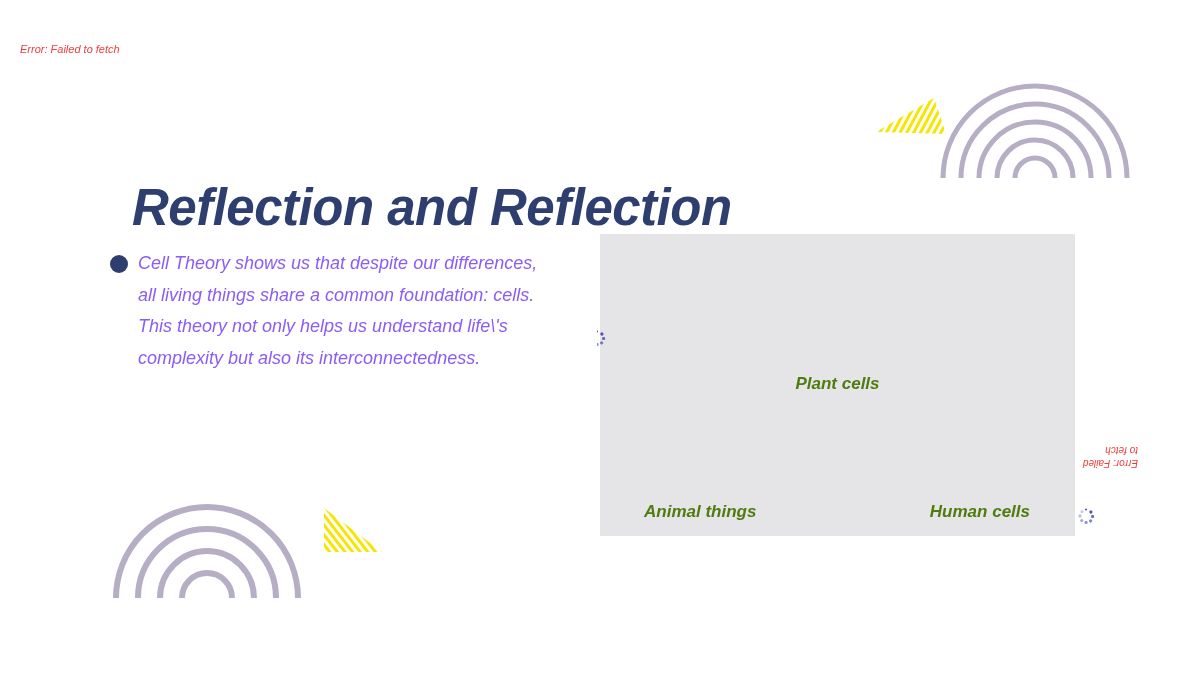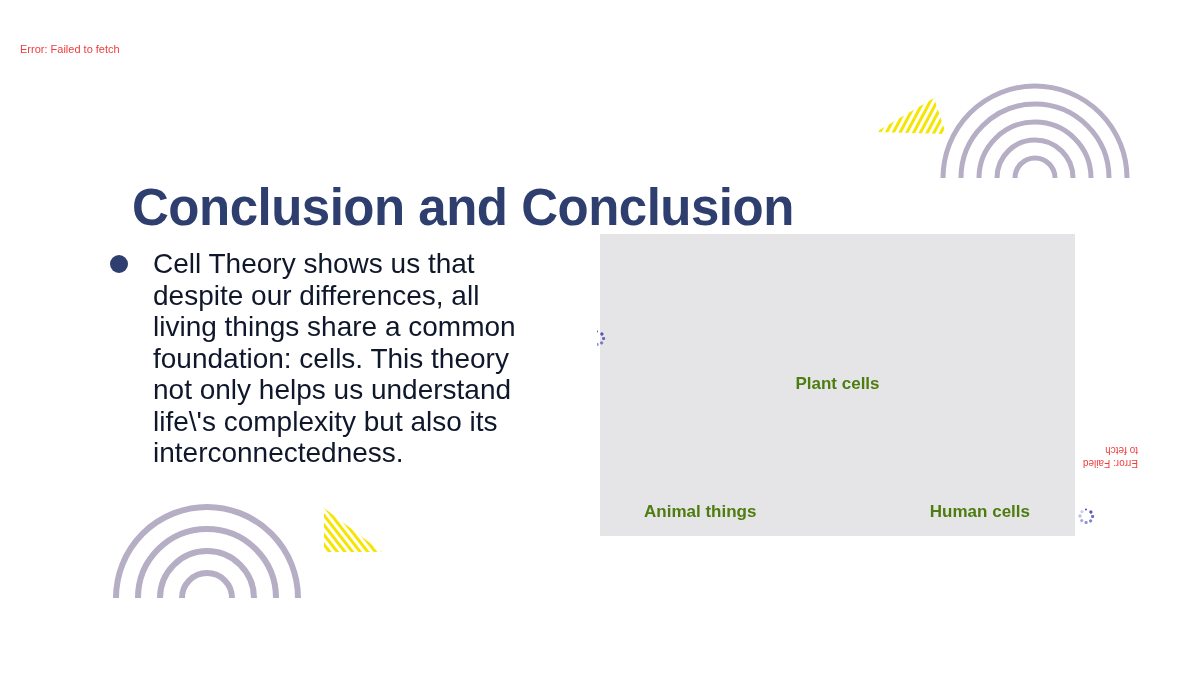--- a/index.html
+++ b/index.html
@@ -10,20 +10,21 @@
   }
   body {
     font-family: "Liberation Sans", sans-serif;
   }
   #slide {
     position: relative;
     width: 1152px;
     height: 675px;
     background: #ffffff;
     overflow: hidden;
+    font-style: italic;
   }
 
   
   .error-top {
     position: absolute;
     left: 20px;
     top: 42px;
     font-size: 11px;
     line-height: 14px;
     color: #f03c3c;
@@ -55,24 +56,24 @@
   }
   .bullet-dot {
     flex: 0 0 auto;
     width: 18px;
     height: 18px;
     border-radius: 50%;
     background: #2e3f6f;
     margin-top: 7px;
   }
   .bullet-text {
-    margin-left: 25px;
-    font-size: 28px;
+    margin-left: 10px;
+    font-size: 18px;
     line-height: 31.5px;
-    color: #0f172a;
+    color: #8b5cf6;
     font-weight: 400;
   }
 
   
   .image-box {
     position: absolute;
     left: 600px;
     top: 234px;
     width: 475px;
     height: 302px;
@@ -131,21 +132,21 @@
   .tri-top { left: 876px; top: 98px; }
   .tri-bot { left: 324px; top: 508px; }
 </style>
 </head>
 <body>
 
 <div id="slide">
 
   <div class="error-top">Error: Failed to fetch</div>
 
-  <h1 class="slide-title">Conclusion and Conclusion</h1>
+  <h1 class="slide-title">Reflection and Reflection</h1>
 
   <div class="bullet-block">
     <span class="bullet-dot"></span>
     <div class="bullet-text">Cell Theory shows us that despite our differences, all living things share a common foundation: cells. This theory not only helps us understand life\'s complexity but also its interconnectedness.</div>
   </div>
 
   <div class="image-box">
     <div class="img-label plant">Plant cells</div>
     <div class="img-label animal">Animal things</div>
     <div class="img-label human">Human cells</div>

